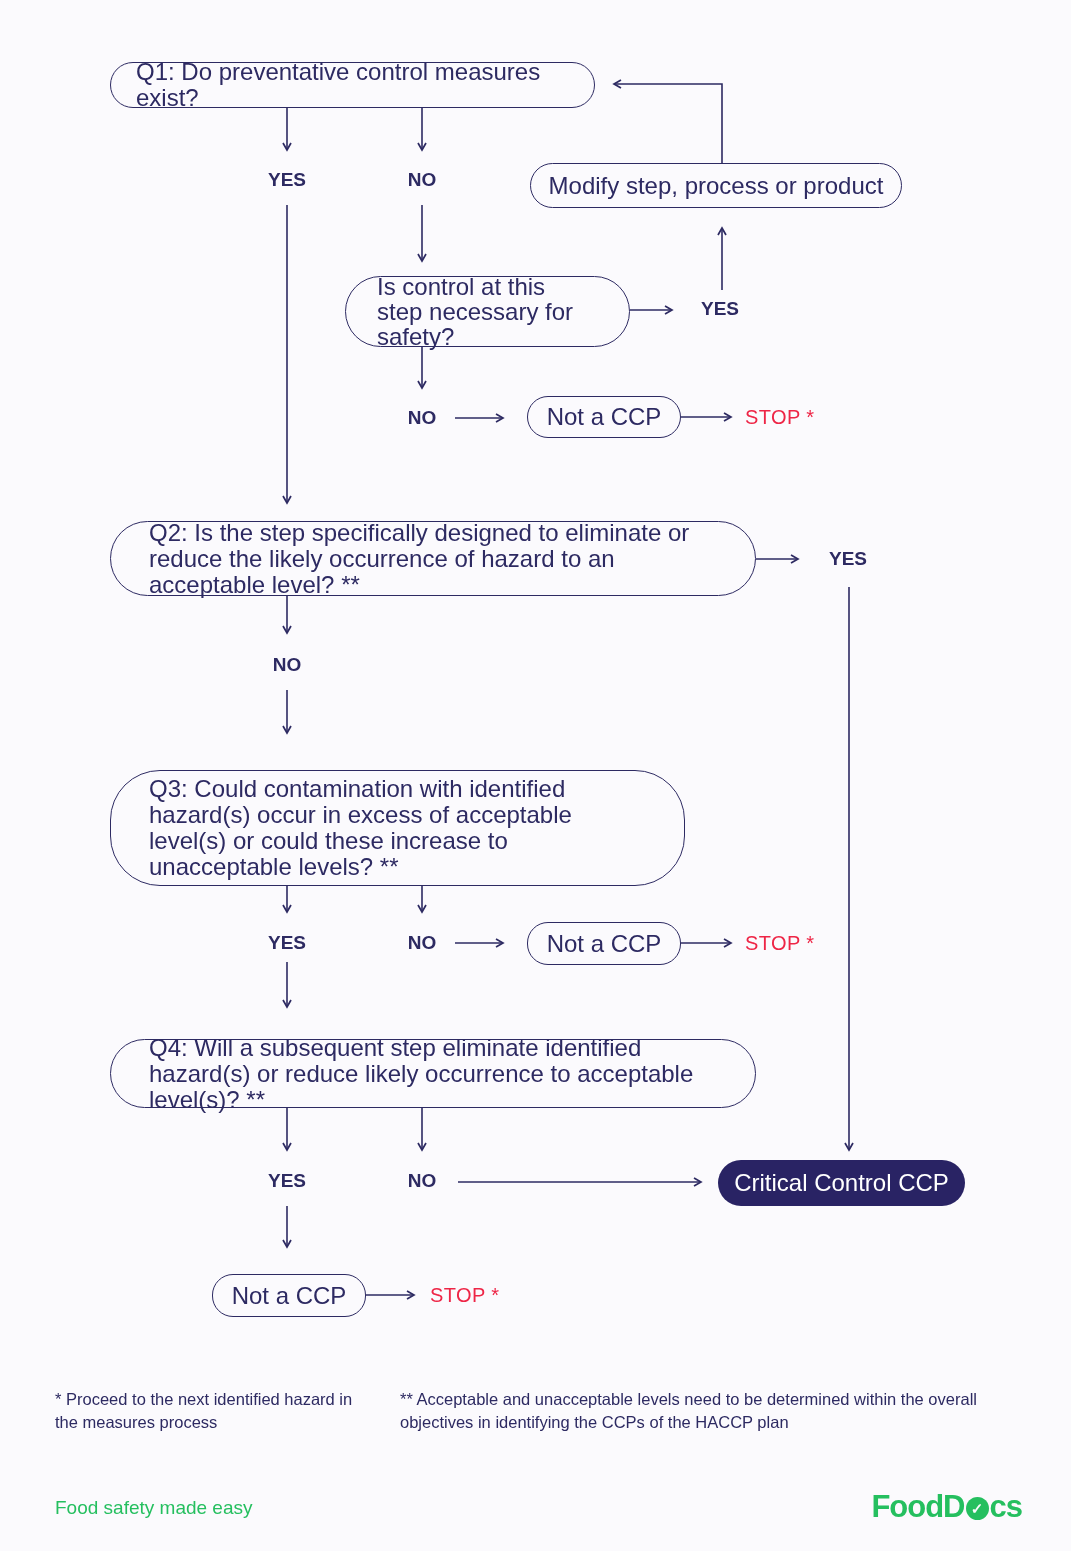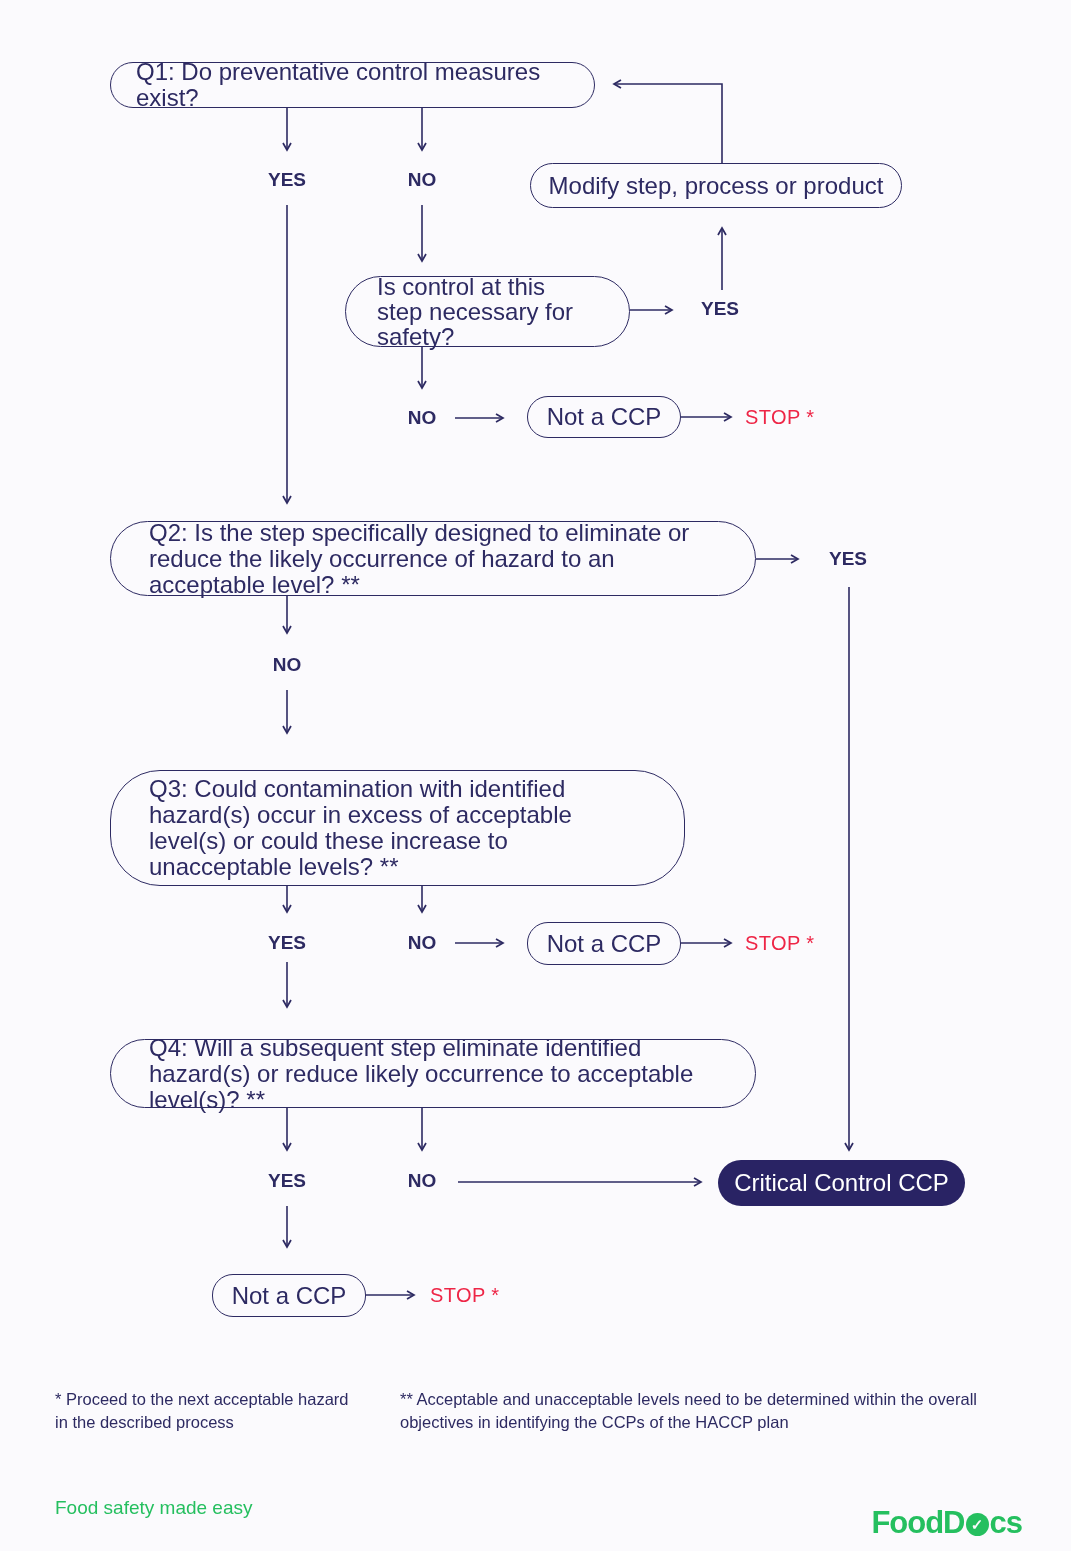--- a/index.html
+++ b/index.html
@@ -20,21 +20,21 @@
     font-size:24px;line-height:26px;background:var(--bg);
   }
   .node.center{justify-content:center;text-align:center;}
   .node.filled{background:var(--ccp_fill);color:var(--white);border:none;}
   .lbl{position:absolute;font-weight:bold;font-size:19px;text-align:center;width:60px;}
   .stop{position:absolute;font-weight:normal;font-size:20px;color:var(--red);letter-spacing:.4px;}
   .fn{position:absolute;font-size:16.5px;line-height:23px;}
   .tagline{position:absolute;font-size:19px;color:var(--green);}
   .logo{
     position:absolute;font-size:31px;font-weight:bold;color:var(--green);
-    letter-spacing:-1px;display:flex;align-items:center;margin-top:16px;
+    letter-spacing:-1px;display:flex;align-items:center;
   }
   .logo-o{
     display:inline-block;width:23px;height:23px;border-radius:50%;
     background:var(--green);position:relative;margin:3px 1px 0 1px;
   }
   .logo-o span{
     position:absolute;left:0;top:0;width:23px;height:23px;display:flex;
     align-items:center;justify-content:center;color:var(--bg);
     font-size:15px;font-weight:bold;letter-spacing:0;
   }
@@ -142,21 +142,21 @@
   <div class="lbl" style="left:257px;top:654px;">NO</div>
   <div class="lbl" style="left:257px;top:932px;">YES</div>
   <div class="lbl" style="left:392px;top:932px;">NO</div>
   <div class="lbl" style="left:257px;top:1170px;">YES</div>
   <div class="lbl" style="left:392px;top:1170px;">NO</div>
 
   <div class="stop" style="left:745px;top:406px;">STOP *</div>
   <div class="stop" style="left:745px;top:932px;">STOP *</div>
   <div class="stop" style="left:430px;top:1284px;">STOP *</div>
 
-  <div class="fn" style="left:55px;top:1388px;width:300px;">* Proceed to the next acceptable hazard in the described process</div>
+  <div class="fn" style="left:55px;top:1388px;width:300px;">* Proceed to the next identified hazard in the measures process</div>
   <div class="fn" style="left:400px;top:1388px;width:600px;">** Acceptable and unacceptable levels need to be determined within the overall objectives in identifying the CCPs of the HACCP plan</div>
 
   <div class="tagline" style="left:55px;top:1497px;text-align:right;">Food safety made easy</div>
 
   <div class="logo" style="right:49px;top:1489px;">
     <span>FoodD</span>
     <span class="logo-o">
       <span>✓</span>
     </span>
     <span>cs</span>

